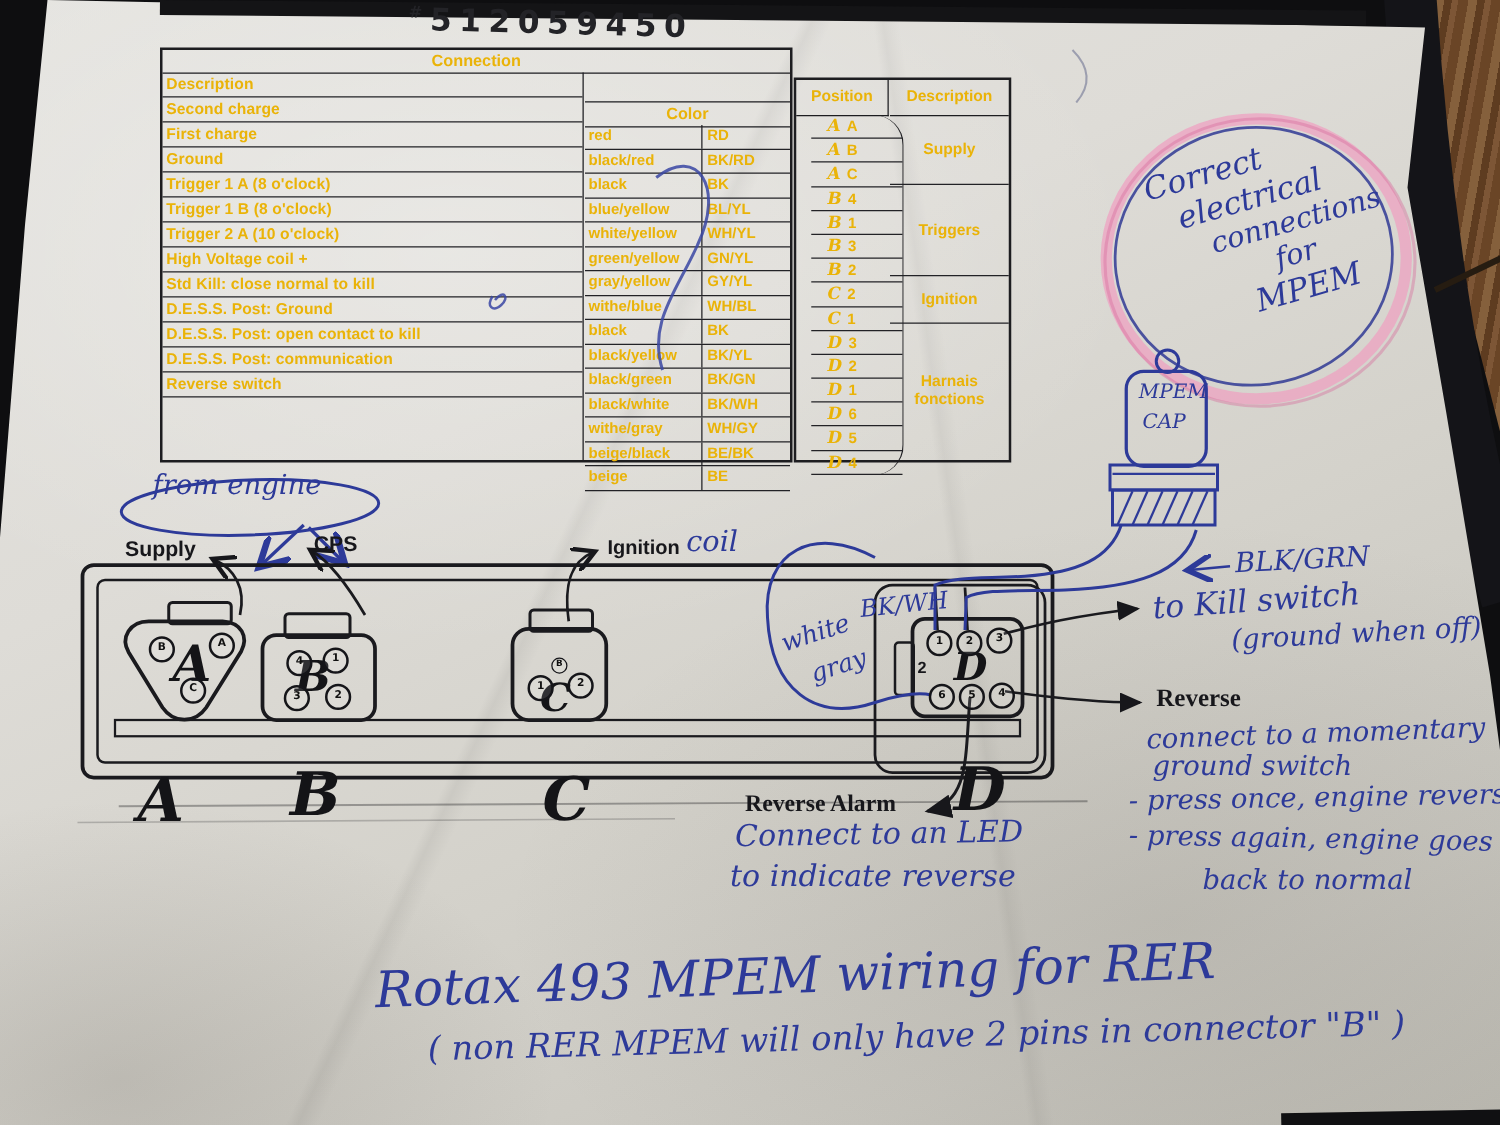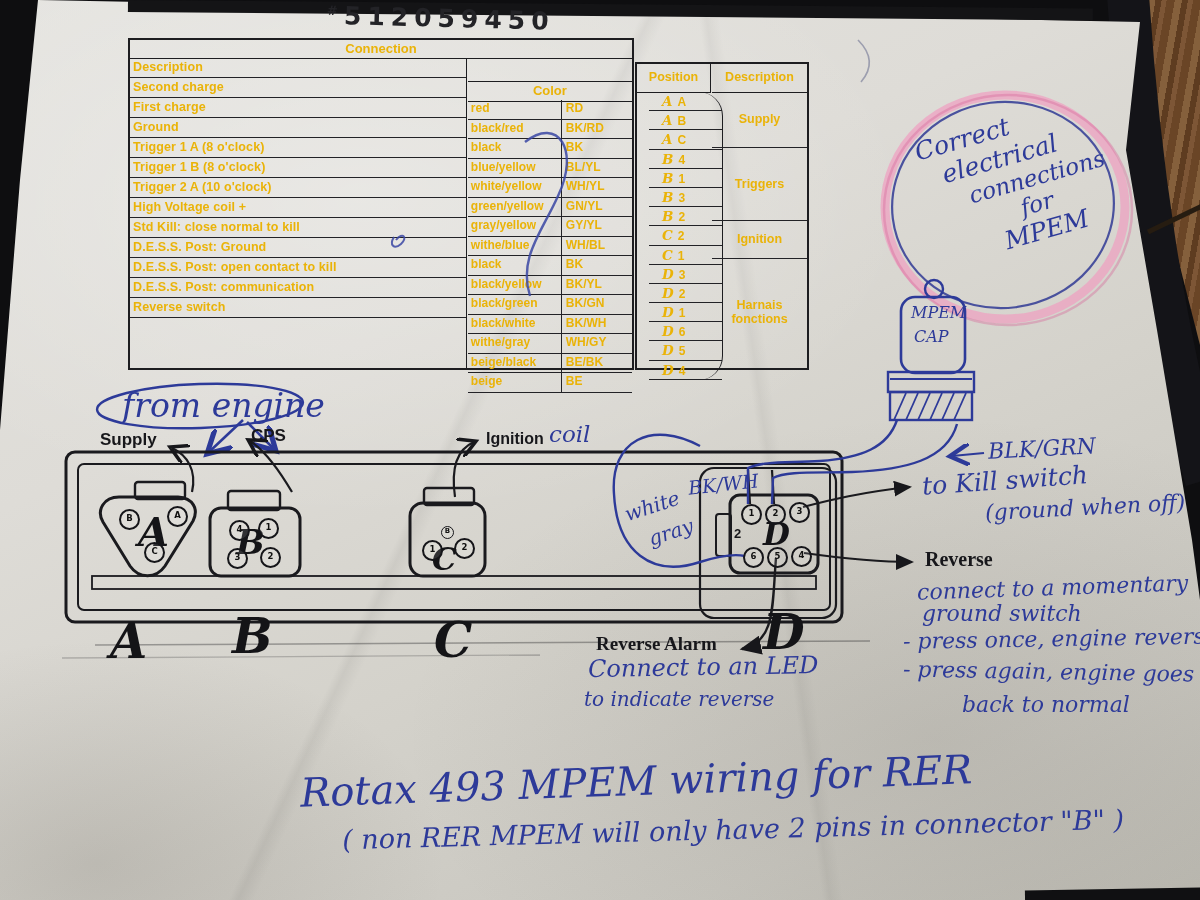--- a/index.html
+++ b/index.html
@@ -331,36 +331,36 @@
   <div class="pin pin-sm" style="left:441px;top:526px;">B</div>
   <div class="pin" style="left:422px;top:540px;">1</div>
   <div class="pin" style="left:454px;top:538px;">2</div>
   <div class="pin" style="left:741px;top:504px;">1</div>
   <div class="pin" style="left:765px;top:504px;">2</div>
   <div class="pin" style="left:789px;top:502px;">3</div>
   <div class="pin" style="left:743px;top:547px;">6</div>
   <div class="pin" style="left:767px;top:547px;">5</div>
   <div class="pin" style="left:791px;top:546px;">4</div>
 
-  <div class="hand" style="left:122px;top:386px;font-size:33px;">from engine</div>
+  <div class="hand" style="left:122px;top:376px;font-size:22px;">from engine</div>
   <div class="hand" style="left:688px;top:473px;font-size:19px;transform:rotate(-6deg);">BK/WH</div>
   <div class="hand" style="left:624px;top:494px;font-size:20px;transform:rotate(-18deg);">white</div>
   <div class="hand" style="left:648px;top:520px;font-size:20px;transform:rotate(-18deg);">gray</div>
   <div class="hand" style="left:911px;top:303px;font-size:16px;">MPEM</div>
   <div class="hand" style="left:914px;top:327px;font-size:16px;">CAP</div>
   <div class="hand" style="left:988px;top:436px;font-size:22px;transform:rotate(-3deg);">BLK/GRN</div>
   <div class="hand" style="left:922px;top:466px;font-size:25px;transform:rotate(-4deg);">to Kill switch</div>
   <div class="hand" style="left:985px;top:495px;font-size:22px;transform:rotate(-3deg);">(ground when off)</div>
   <div class="hand" style="left:917px;top:575px;font-size:22px;transform:rotate(-2deg);">connect to a momentary</div>
   <div class="hand" style="left:922px;top:601px;font-size:22px;">ground switch</div>
   <div class="hand" style="left:903px;top:626px;font-size:22px;transform:rotate(-1deg);">- press once, engine reverses</div>
   <div class="hand" style="left:903px;top:659px;font-size:22px;transform:rotate(1deg);">- press again, engine goes</div>
   <div class="hand" style="left:962px;top:692px;font-size:22px;">back to normal</div>
   <div class="hand" style="left:588px;top:653px;font-size:24px;transform:rotate(-1deg);">Connect to an LED</div>
-  <div class="hand" style="left:584px;top:687px;font-size:20px;">to indicate reverse</div>
+  <div class="hand" style="left:584px;top:687px;font-size:24px;">to indicate reverse</div>
 
   <div style="position:absolute;left:900px;top:142px;z-index:8;transform:rotate(-16deg);transform-origin:left top;">
     <div class="hand" style="position:static;font-size:25px;margin-left:12px;">Correct</div>
     <div class="hand" style="position:static;font-size:25px;margin-left:32px;">electrical</div>
     <div class="hand" style="position:static;font-size:23px;margin-left:52px;">connections</div>
     <div class="hand" style="position:static;font-size:23px;margin-left:98px;">for</div>
     <div class="hand" style="position:static;font-size:25px;margin-left:74px;">MPEM</div>
   </div>
 
   <div class="hand" style="left:300px;top:758px;font-size:40px;transform:rotate(-2deg);">Rotax 493 MPEM wiring for RER</div>

